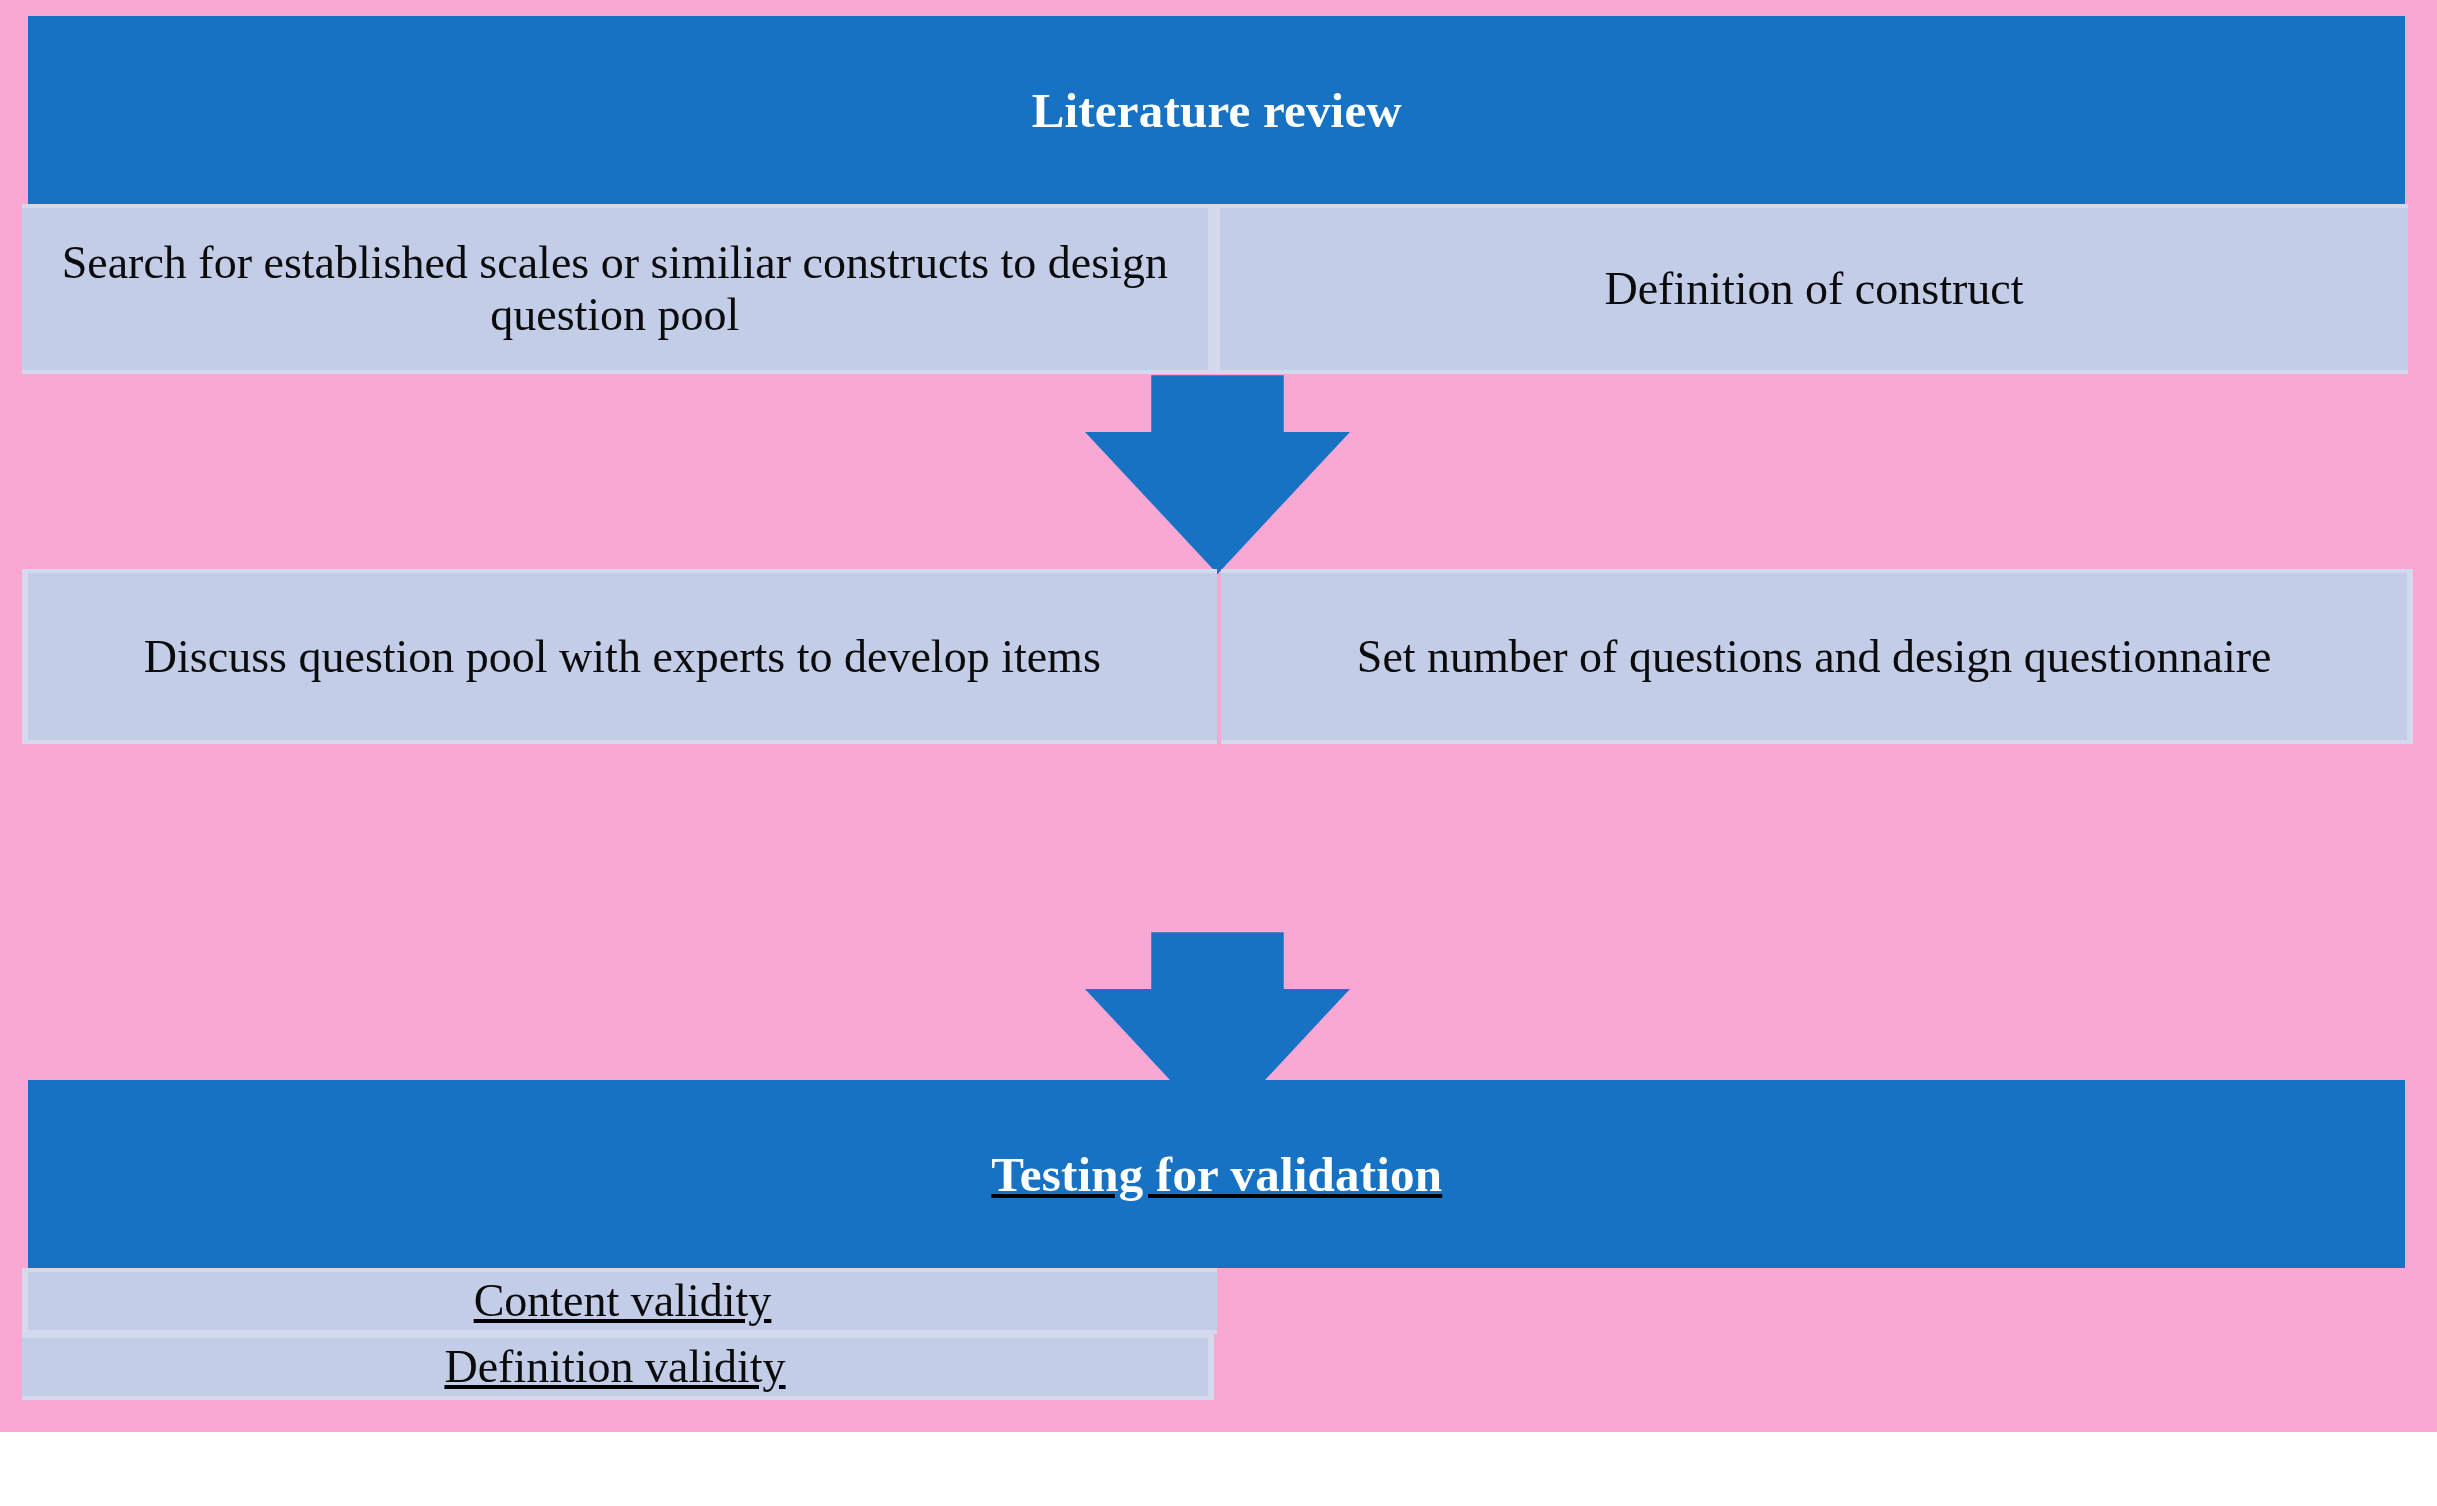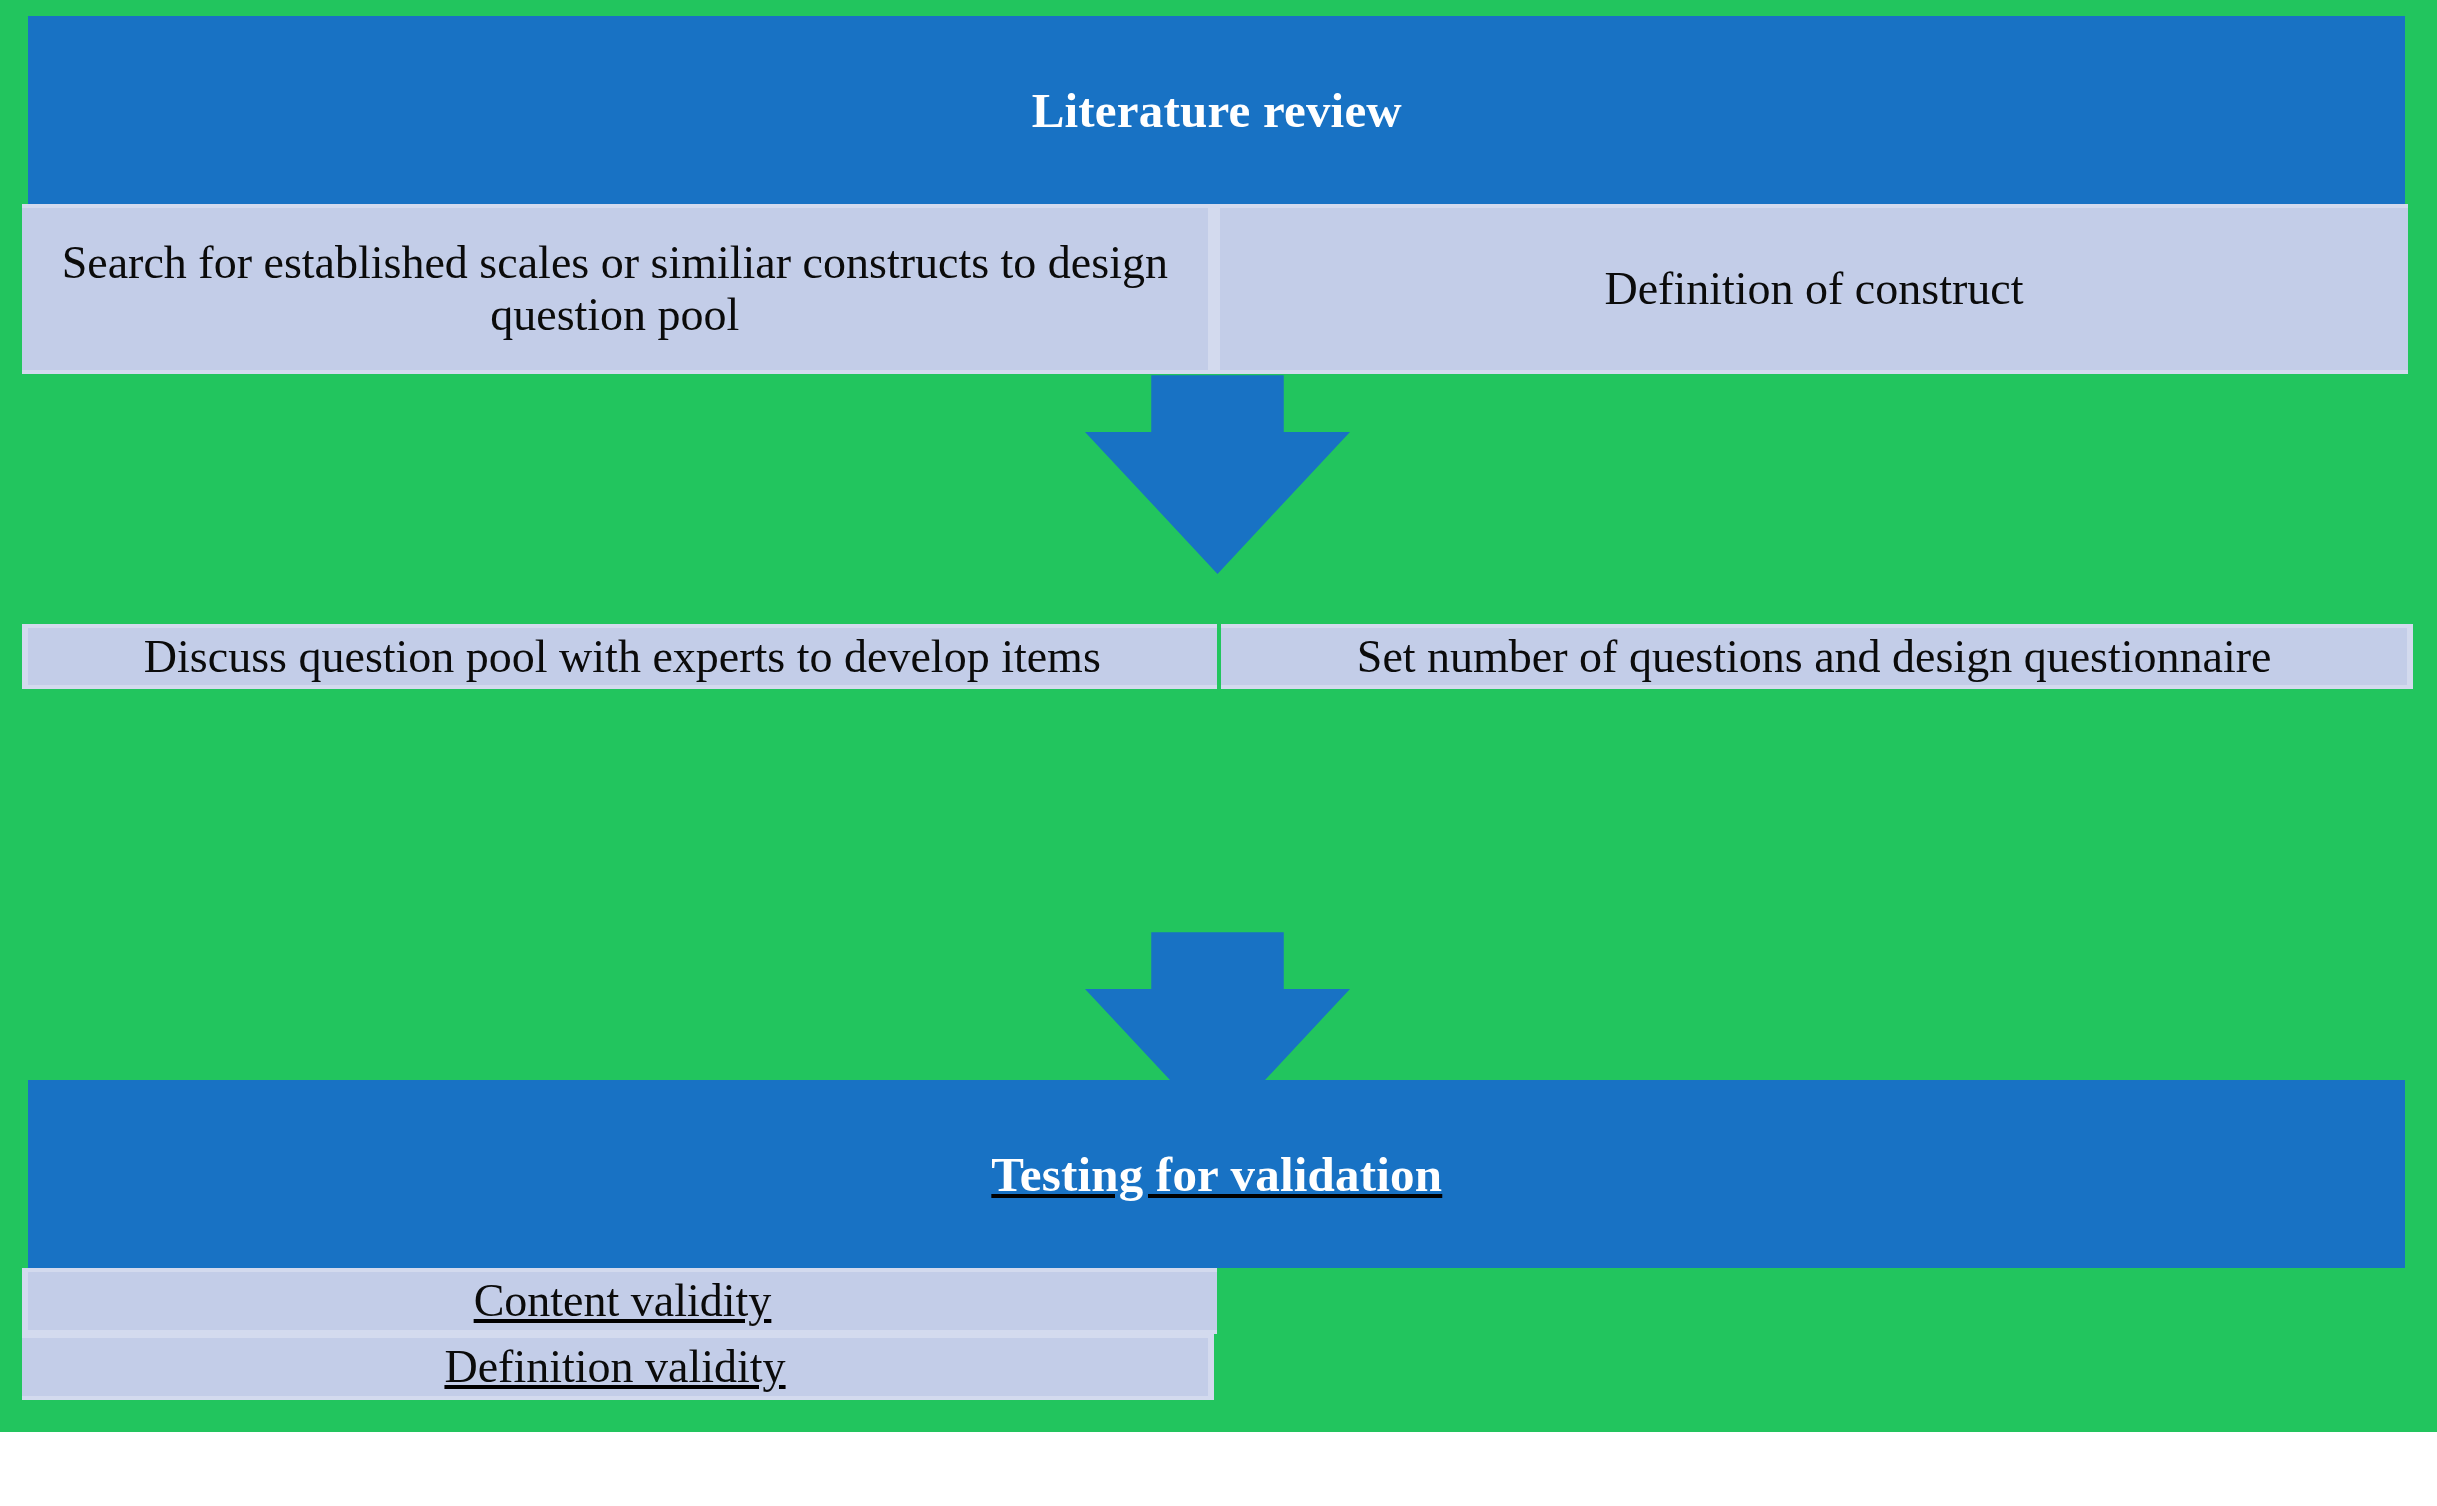--- a/index.html
+++ b/index.html
@@ -12,21 +12,21 @@
     width: 2438px;
     height: 1506px;
     font-family: "Liberation Serif", "DejaVu Serif", serif;
     overflow: hidden;
   }
 
   .flowchart {
     position: relative;
     width: 2438px;
     height: 1432px;
-    background: #22c55e;
+    background: #f9a8d4;
   }
 
   
   .stage {
     position: absolute;
     left: 22px;
     width: 2391px;
   }
 
   .stage-header {
@@ -93,21 +93,21 @@
 
   
   #stage-1 { top: 16px; }
   #stage-1 .stage-header { height: 188px; }
   #stage-1 .stage-row { height: 170px; }
 
   #arrow-1 { top: 375px; height: 199px; }
 
   #stage-2 { top: 569px; }
   #stage-2 .stage-header { height: 188px; }
-  #stage-2 .stage-row { height: 175px; align-items: center; }
+  #stage-2 .stage-row { height: 175px; }
 
   #arrow-2 { top: 932px; height: 199px; }
 
   #stage-3 { top: 1080px; text-decoration: underline; }
   #stage-3 .stage-header { height: 188px; }
   #stage-3 .stage-row { height: 186px; flex-direction: column; }
 </style>
 </head>
 <body>
 

